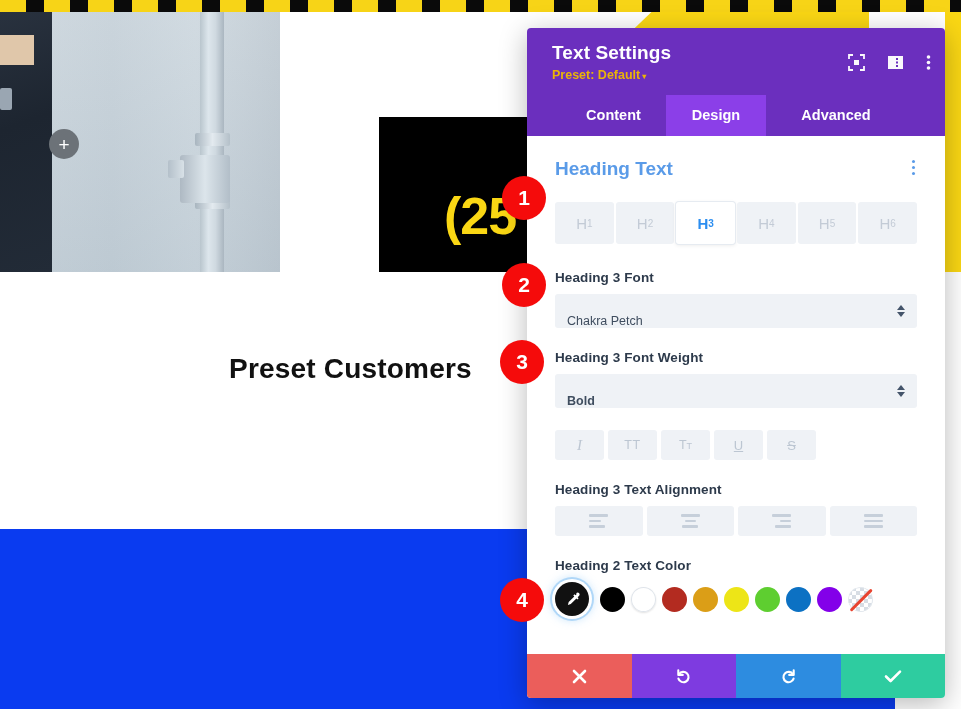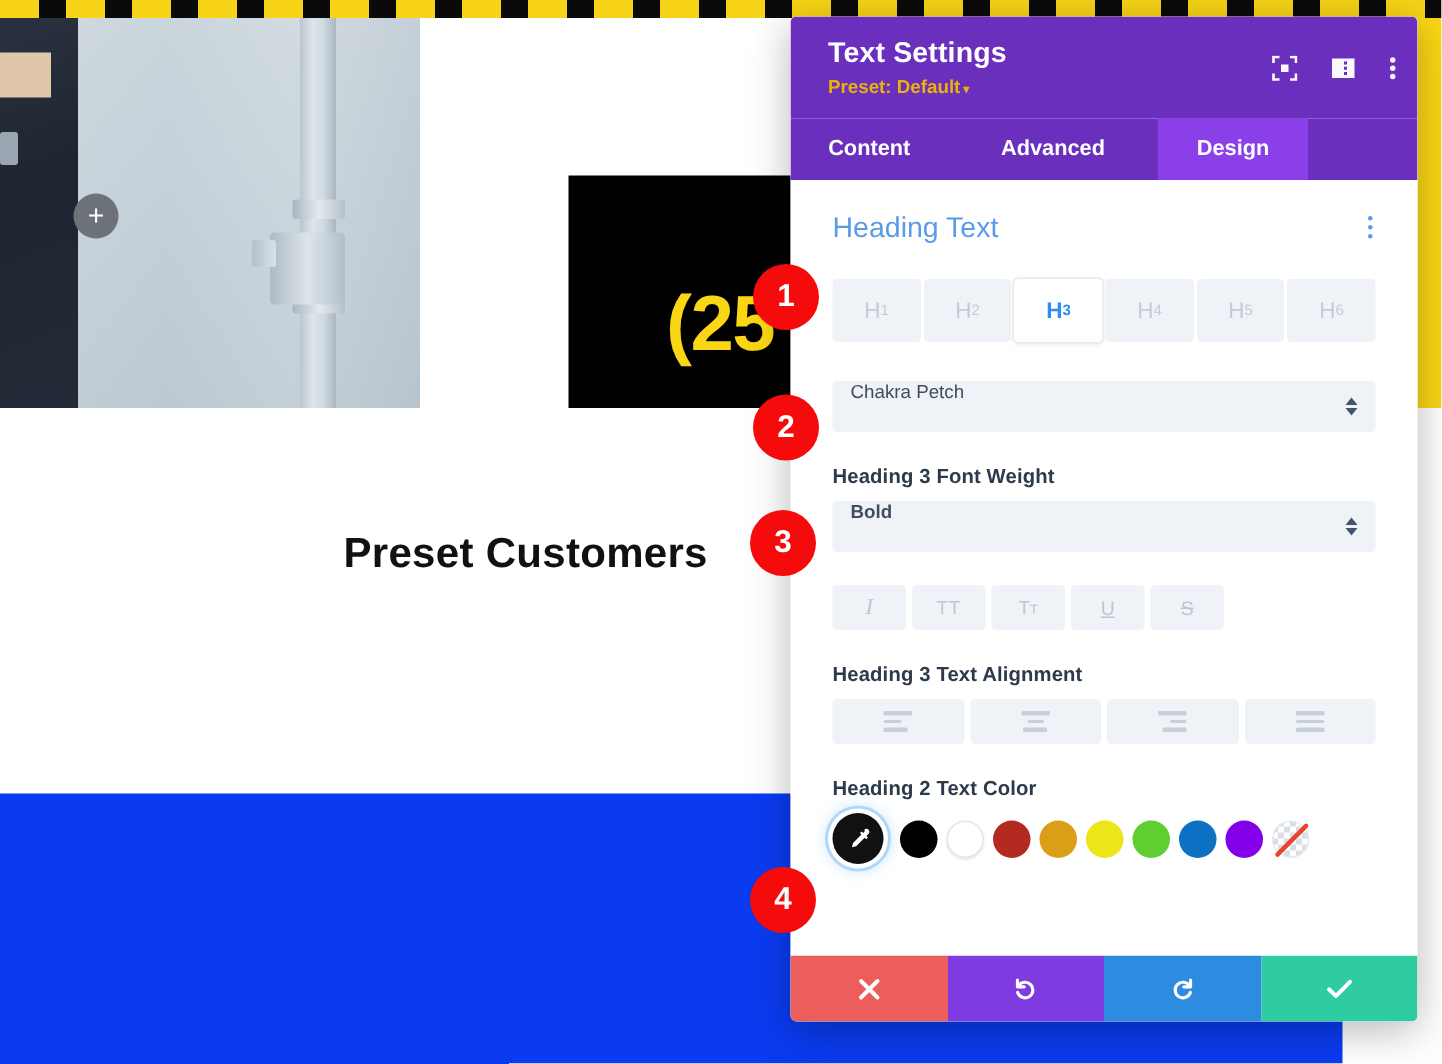--- a/index.html
+++ b/index.html
@@ -88,55 +88,55 @@
   .blue-band {
     position: absolute; top: 529px; left: 0; width: 895px; height: 180px;
     background: #0A3BF0;
   }
   .yellow-right-strip {
     position: absolute; top: 12px; right: 0; width: 16px; height: 260px; background: #FAD714;
   }
 
   
   #settings-modal {
-    position: absolute; left: 527px; top: 11px; width: 418px; height: 670px;
+    position: absolute; left: 527px; top: 28px; width: 418px; height: 670px;
     background: #ffffff; border-radius: 4px;
     box-shadow: 0 6px 28px rgba(0,0,0,0.28);
     display: flex; flex-direction: column; overflow: hidden;
   }
   .modal-header { background: #6B2FBE; padding: 14px 24px 12px 25px; position: relative; }
   .modal-title { color: #fff; font-size: 19px; font-weight: 700; letter-spacing: 0.1px; }
   .modal-preset {
     color: #eab308; font-size: 12.5px; font-weight: 700;
     margin-top: 4px; cursor: pointer; display: inline-block;
   }
   .preset-caret { font-size: 8px; margin-left: 2px; vertical-align: middle; }
   .header-icons {
     position: absolute; right: 14px; top: 26px;
     display: flex; align-items: center; gap: 22px;
   }
   .hdr-icon { cursor: pointer; opacity: 0.97; display: flex; }
 
-  .tabs { display: flex; background: #6B2FBE; }
+  .tabs { display: flex; background: #6B2FBE; padding-left: 34px; }
   .tab {
     padding: 12px 0 13px; color: #fff; font-size: 14.5px; font-weight: 700;
     cursor: pointer; text-align: center;
   }
   .tab.t-content { width: 105px; }
   .tab.t-design  { width: 100px; background: #8B3FE8; }
   .tab.t-advanced{ width: 140px; }
 
   .modal-body { flex: 1; overflow: hidden; position: relative; background: #fff; padding: 0 0 0 0; }
   .scroll-area { padding: 22px 28px 10px 28px; height: 100%; }
 
   .section-head {
     display: flex; align-items: center; justify-content: space-between;
     margin-bottom: 22px;
   }
-  .section-title { color: #5A9BE8; font-size: 19px; font-weight: 400; }
+  .section-title { color: #5A9BE8; font-size: 19px; font-weight: 700; }
   .kebab { color: #5A9BE8; letter-spacing: 0; cursor: pointer; line-height: 4px;
            font-size: 17px; padding-right: 2px; }
   .kebab span { display:block; width:3px; height:3px; border-radius:50%; background:#5A9BE8; margin-bottom:3px; }
 
   .h-toggle { display: flex; gap: 2px; margin-bottom: 26px; }
   .h-btn {
     flex: 1; height: 42px; background: #EFF2F6; border-radius: 3px;
     display: flex; align-items: center; justify-content: center;
     color: #C3CBD6; font-size: 15px; cursor: pointer;
   }
@@ -147,21 +147,21 @@
   }
 
   .field-label {
     color: #2D3A4B; font-size: 13.5px; font-weight: 700;
     margin-bottom: 9px; letter-spacing: 0.1px;
   }
   .field-group { margin-bottom: 22px; }
 
   .select-box {
     position: relative; height: 34px; background: #EFF2F6; border-radius: 3px;
-    display: flex; align-items: flex-start; padding: 0 12px; cursor: pointer;
+    display: flex; align-items: flex-end; padding: 0 12px; cursor: pointer;
   }
   .select-value { font-size: 12.5px; color: #3F4D5F; }
   .select-value.bold { font-weight: 700; }
   .spinner {
     position: absolute; right: 12px; top: 50%; transform: translateY(-50%);
     display: flex; flex-direction: column; gap: 2px;
   }
   .spin-up, .spin-dn { width: 0; height: 0; border-left: 4px solid transparent;
     border-right: 4px solid transparent; }
   .spin-up { border-bottom: 5px solid #44546A; }
@@ -302,22 +302,22 @@
           <circle cx="2.5" cy="3" r="1.8" fill="#fff"></circle>
           <circle cx="2.5" cy="8.5" r="1.8" fill="#fff"></circle>
           <circle cx="2.5" cy="14" r="1.8" fill="#fff"></circle>
         </svg>
       </span>
     </div>
   </div>
 
   <div class="tabs">
     <div class="tab t-content">Content</div>
+    <div class="tab t-design">Design</div>
     <div class="tab t-advanced">Advanced</div>
-    <div class="tab t-design">Design</div>
   </div>
 
   <div class="modal-body">
     <div class="scroll-area">
 
       <div class="section-head">
         <div class="section-title">Heading Text</div>
         <div class="kebab">
           <span></span>
             <span></span>
@@ -328,20 +328,21 @@
       <div class="h-toggle">
         <div class="h-btn">H<sub>1</sub></div>
         <div class="h-btn">H<sub>2</sub></div>
         <div class="h-btn active">H<sub>3</sub></div>
         <div class="h-btn">H<sub>4</sub></div>
         <div class="h-btn">H<sub>5</sub></div>
         <div class="h-btn">H<sub>6</sub></div>
       </div>
 
       <div class="field-group">
+        <div class="field-label">Heading 3 Font</div>
         <div class="select-box">
           <span class="select-value">Chakra Petch</span>
           <span class="spinner">
             <i class="spin-up"></i>
               <i class="spin-dn"></i>
           </span>
         </div>
       </div>
 
       <div class="field-group">

